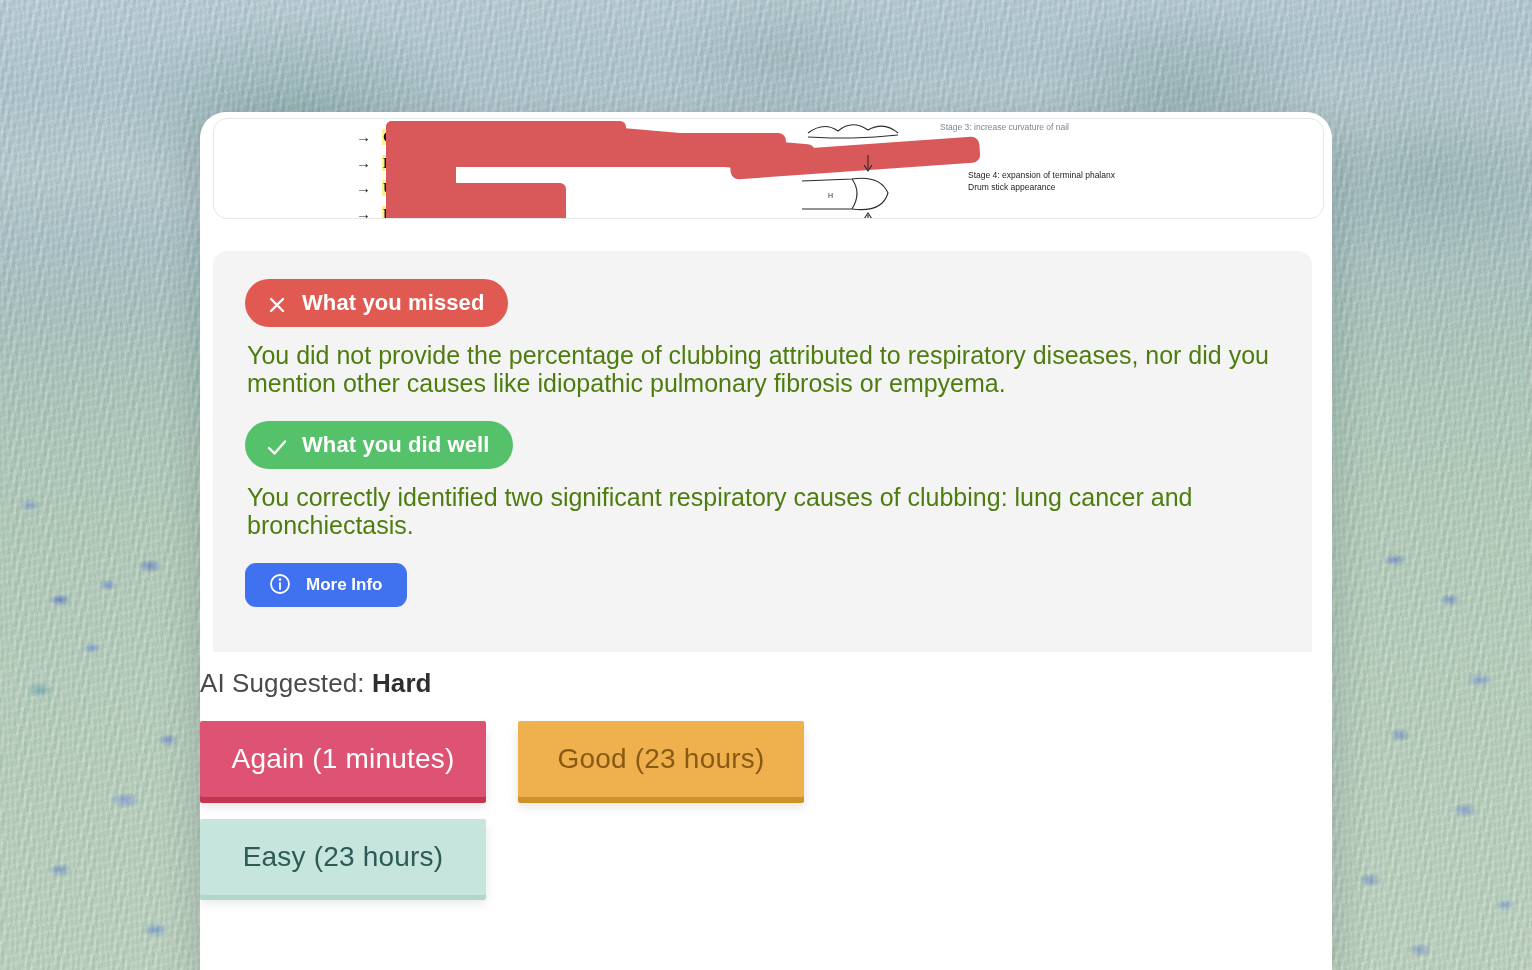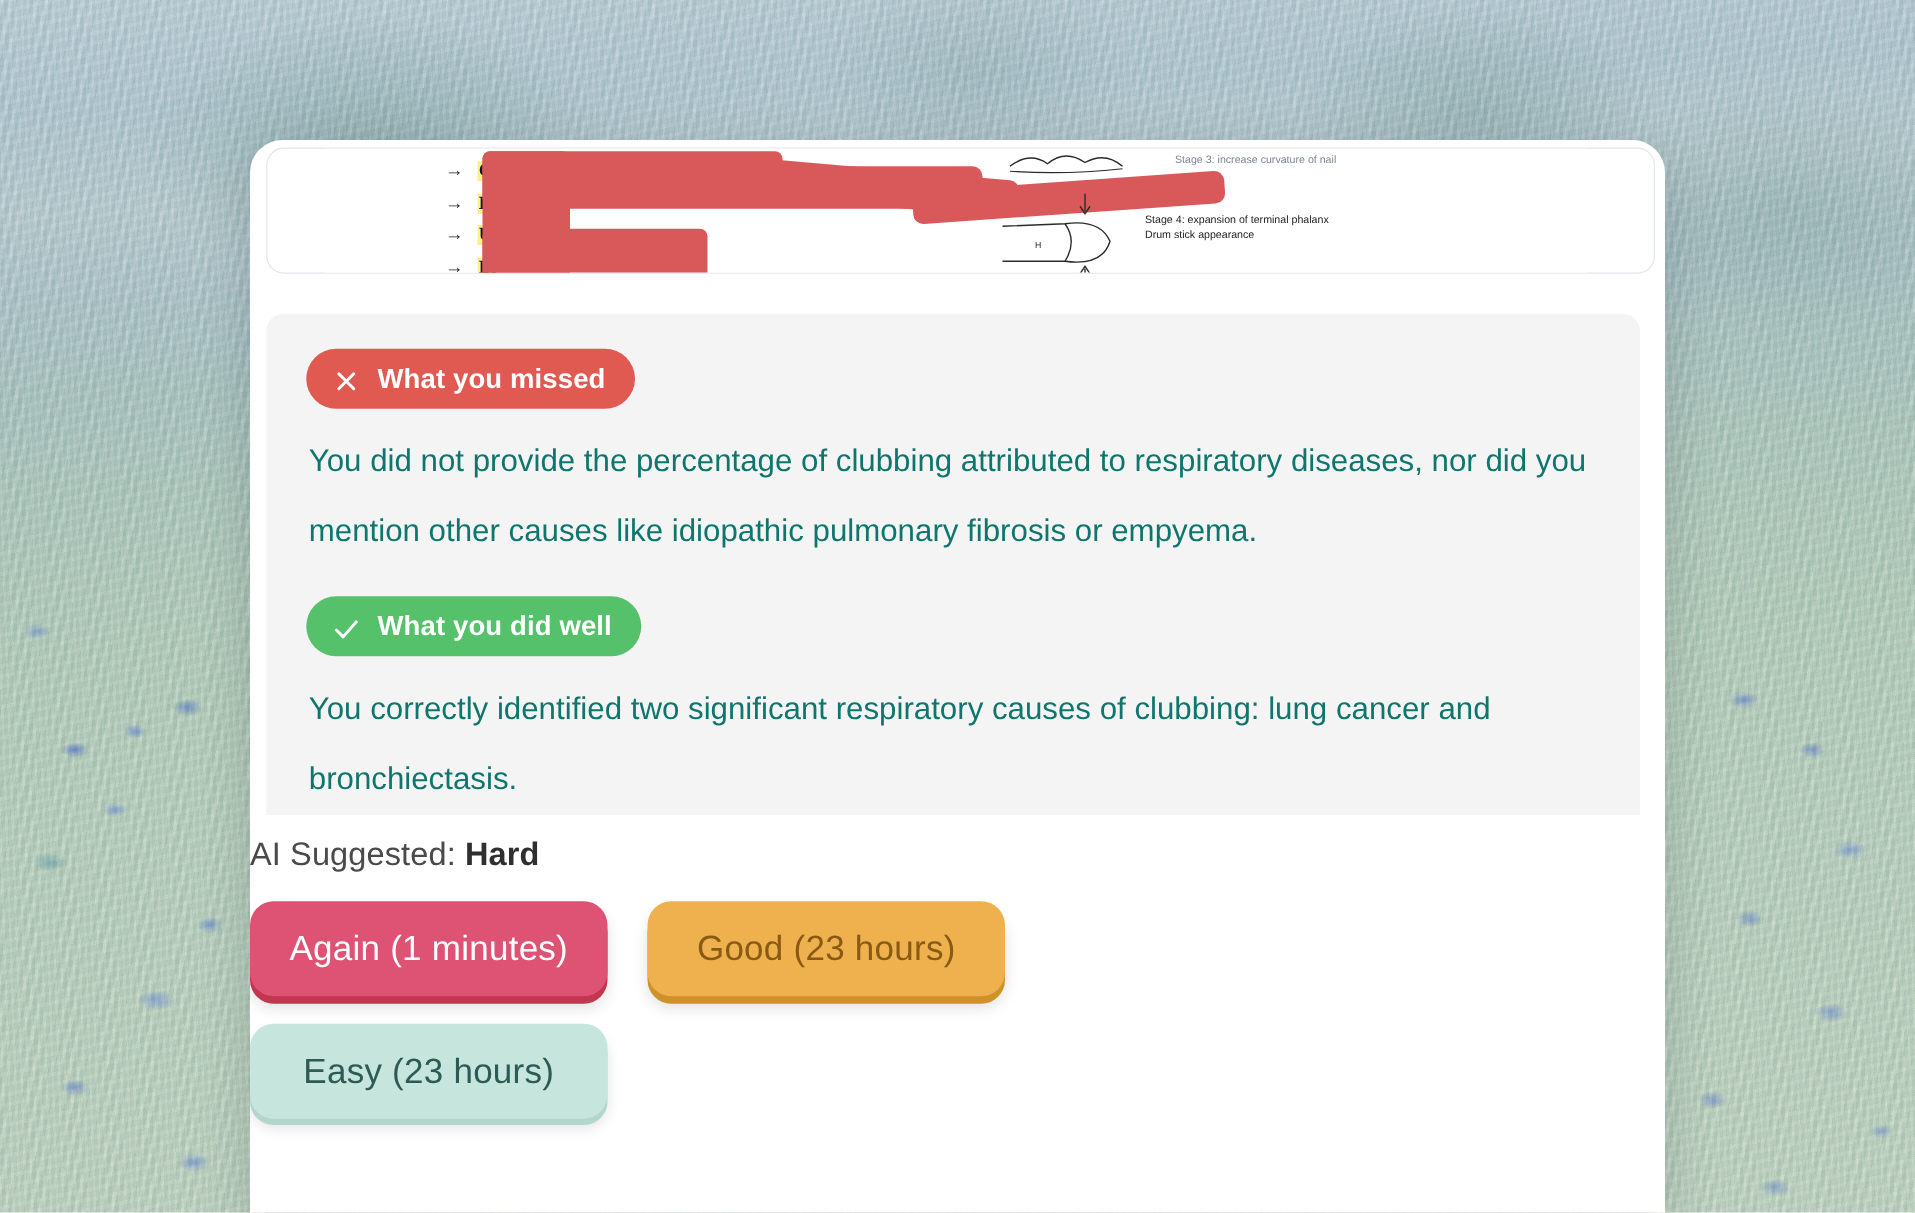--- a/index.html
+++ b/index.html
@@ -162,22 +162,22 @@
   }
   .pill .glyph {
     display: inline-flex; align-items: center; justify-content: center;
     width: 22px; height: 22px;
   }
   .pill-missed { background: #e05a52; }
   .pill-welldone { background: #55c16a; }
   .fb-text {
     margin: 14px 0 0 2px;
     font-size: 25px;
-    line-height: 56px;
-    color: #0f766e;
+    line-height: 28px;
+    color: #4d7c0f;
     max-width: 1030px;
   }
   .fb-gap { height: 24px; }
   .btn-moreinfo {
     display: inline-flex;
     align-items: center;
     gap: 13px;
     margin-top: 24px;
     background: #4072ef;
     color: #fff;
@@ -209,21 +209,21 @@
   #ai-suggested b { color: #2f2f2f; font-weight: 700; }
   #rating-grid {
     display: grid;
     grid-template-columns: 286px 286px;
     gap: 22px 32px;
   }
   .rate-btn {
     position: relative;
     height: 76px;
     border: none;
-    border-radius: 19px;
+    border-radius: 2px;
     font-family: "Liberation Sans", sans-serif;
     font-size: 28px;
     letter-spacing: .2px;
     cursor: pointer;
     display: flex;
     align-items: center;
     justify-content: center;
   }
   .rate-again {
     background: #de5273;
@@ -289,21 +289,21 @@
           <svg width="140" height="78" viewBox="0 0 140 78">
             <path d="M68 2 L68 16" stroke="#2a2a2a" stroke-width="1.1" fill="none"></path>
             <path d="M64 12 L68 18 L72 12" stroke="#2a2a2a" stroke-width="1.1" fill="none"></path>
             <path d="M2 28 L52 26 Q80 22 88 40 Q82 60 52 56 L2 56" fill="none" stroke="#2a2a2a" stroke-width="1.1"></path>
             <path d="M52 26 Q62 40 52 56" fill="none" stroke="#2a2a2a" stroke-width="1.1"></path>
             <path d="M68 62 L68 76" stroke="#2a2a2a" stroke-width="1.1" fill="none"></path>
             <path d="M64 66 L68 60 L72 66" stroke="#2a2a2a" stroke-width="1.1" fill="none"></path>
             <text x="28" y="45" font-size="7" fill="#2a2a2a" font-family="Liberation Sans, sans-serif">H</text>
           </svg>
         </div>
-        <div class="slide-fig slide-fig-caption" style="left:656px;top:96px;width:250px;">
+        <div class="slide-fig slide-fig-caption" style="left:708px;top:96px;width:250px;">
           <div>Stage 4: expansion of terminal phalanx</div>
           <div>Drum stick appearance</div>
         </div>
       </div>
     </div>
 
     <div id="feedback-card">
 
       <div class="pill pill-missed">
         <span class="glyph">

